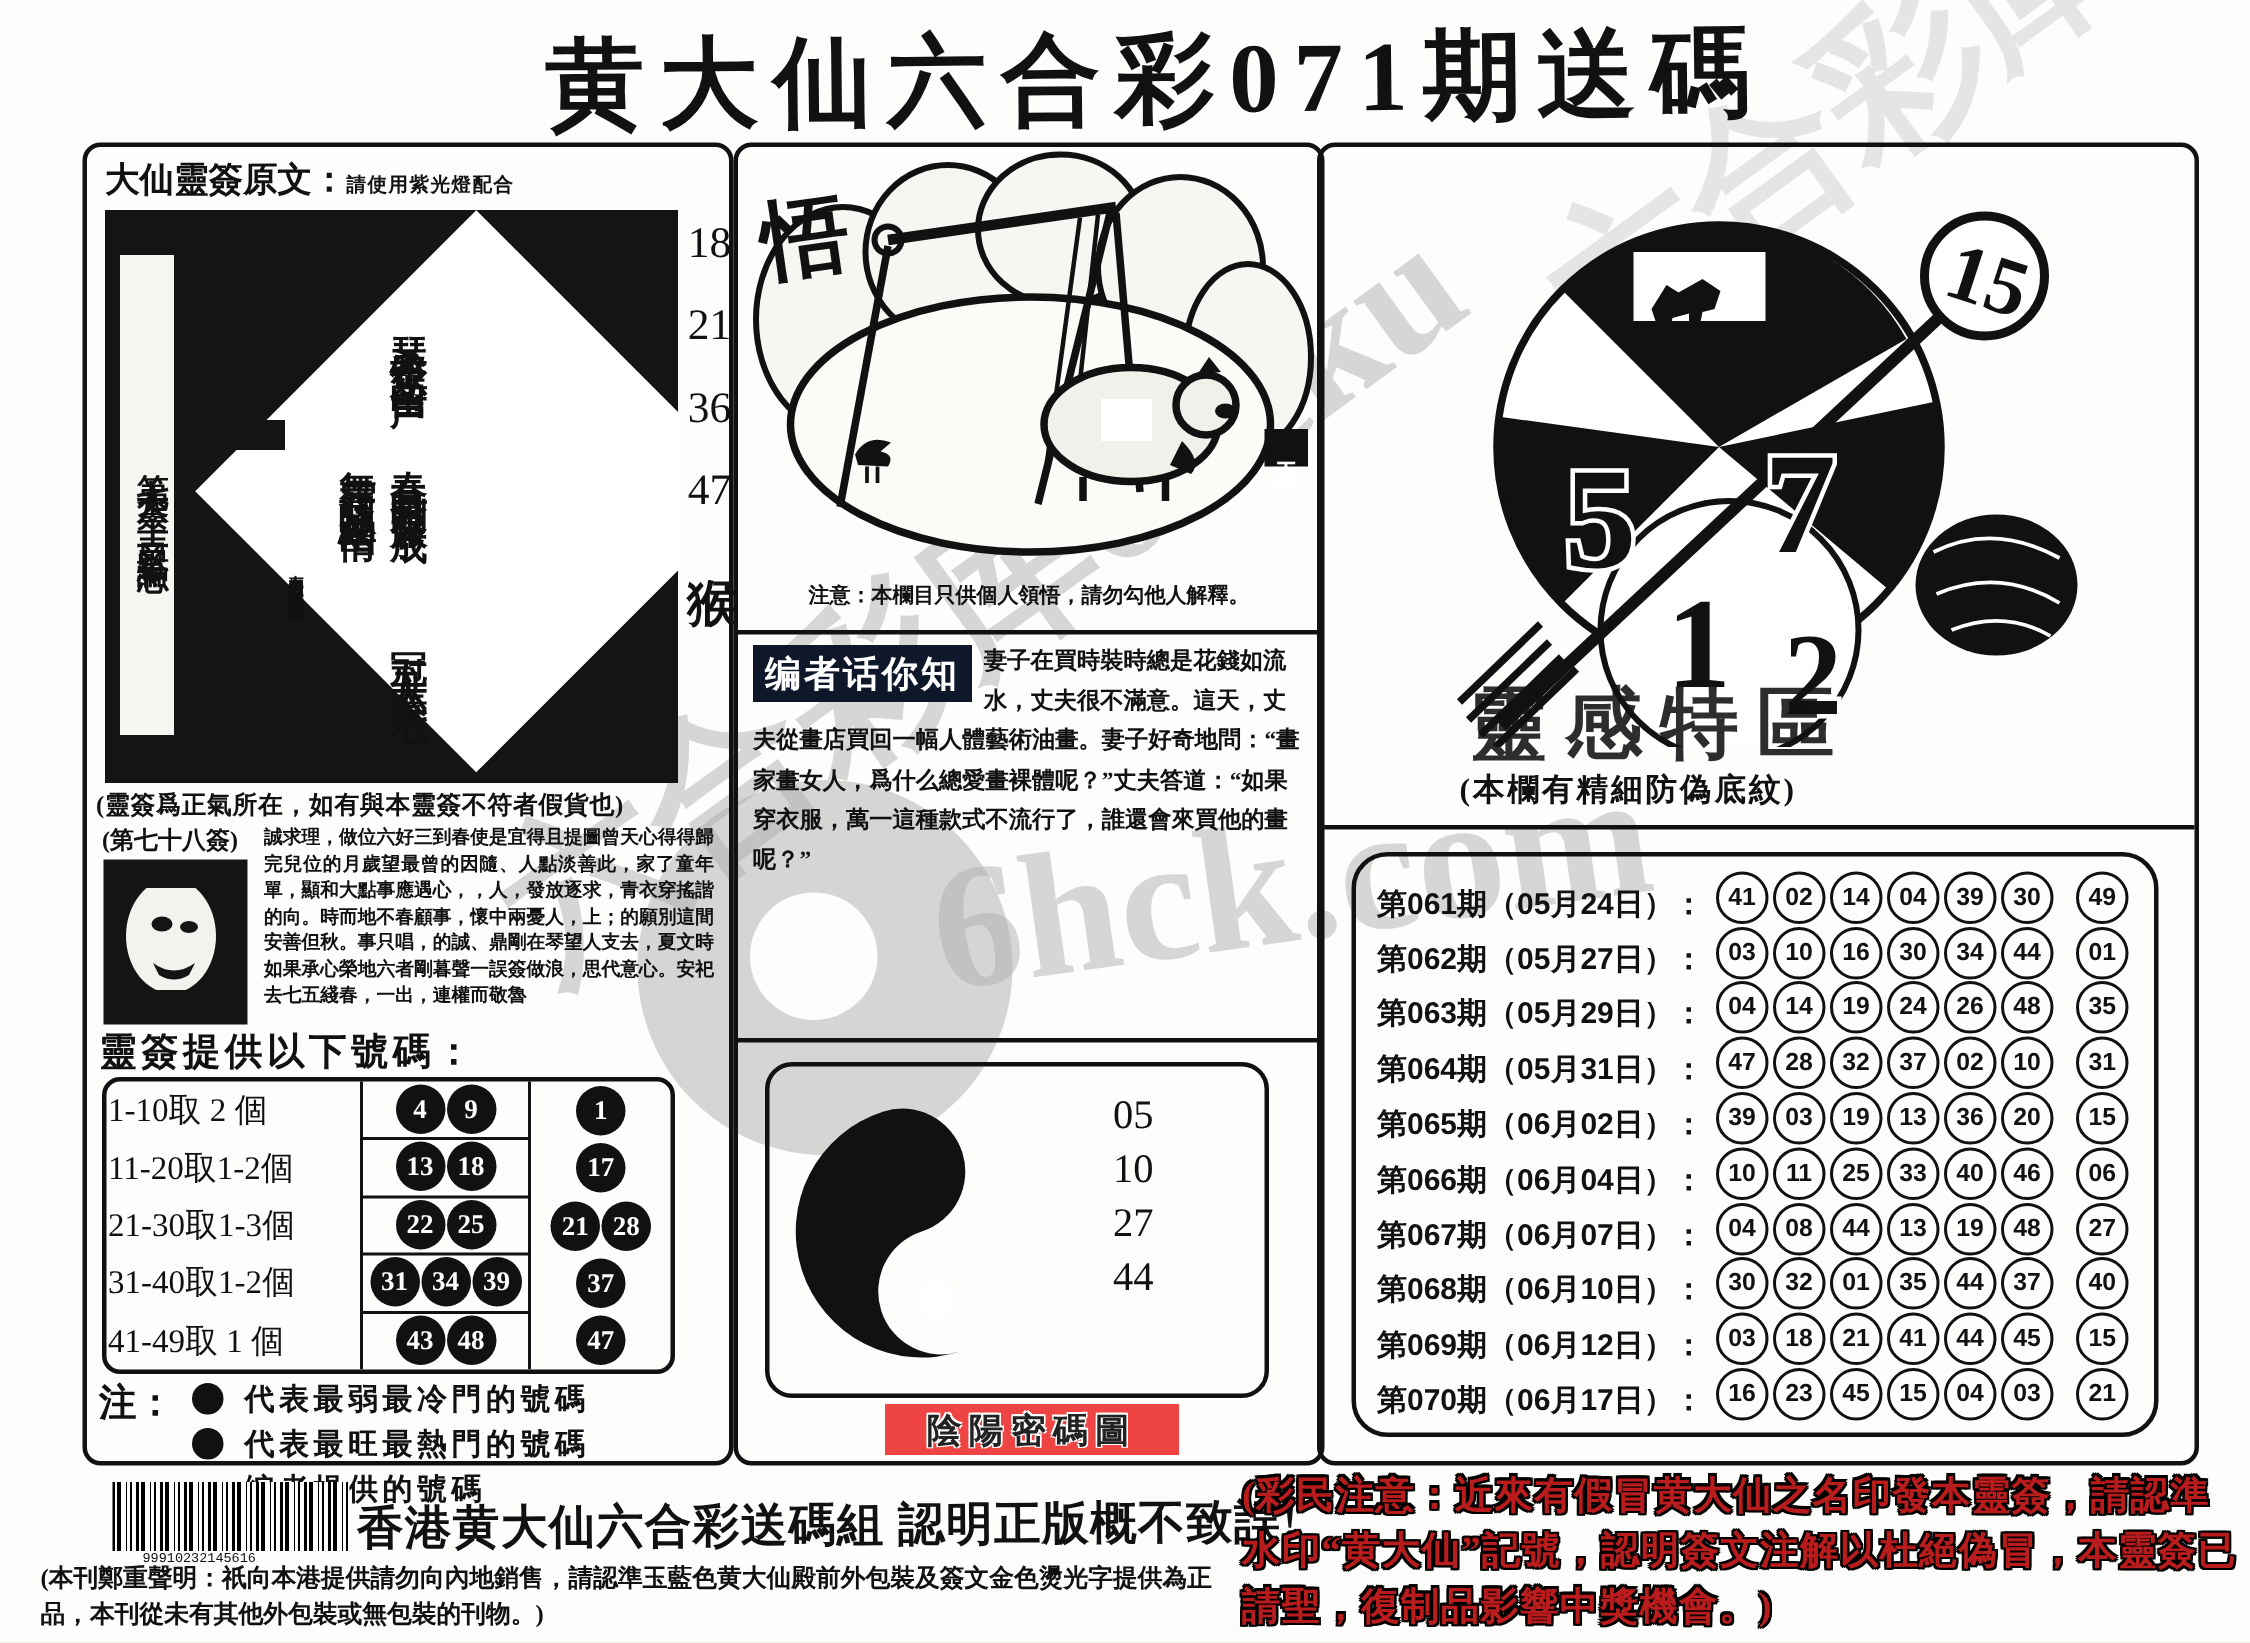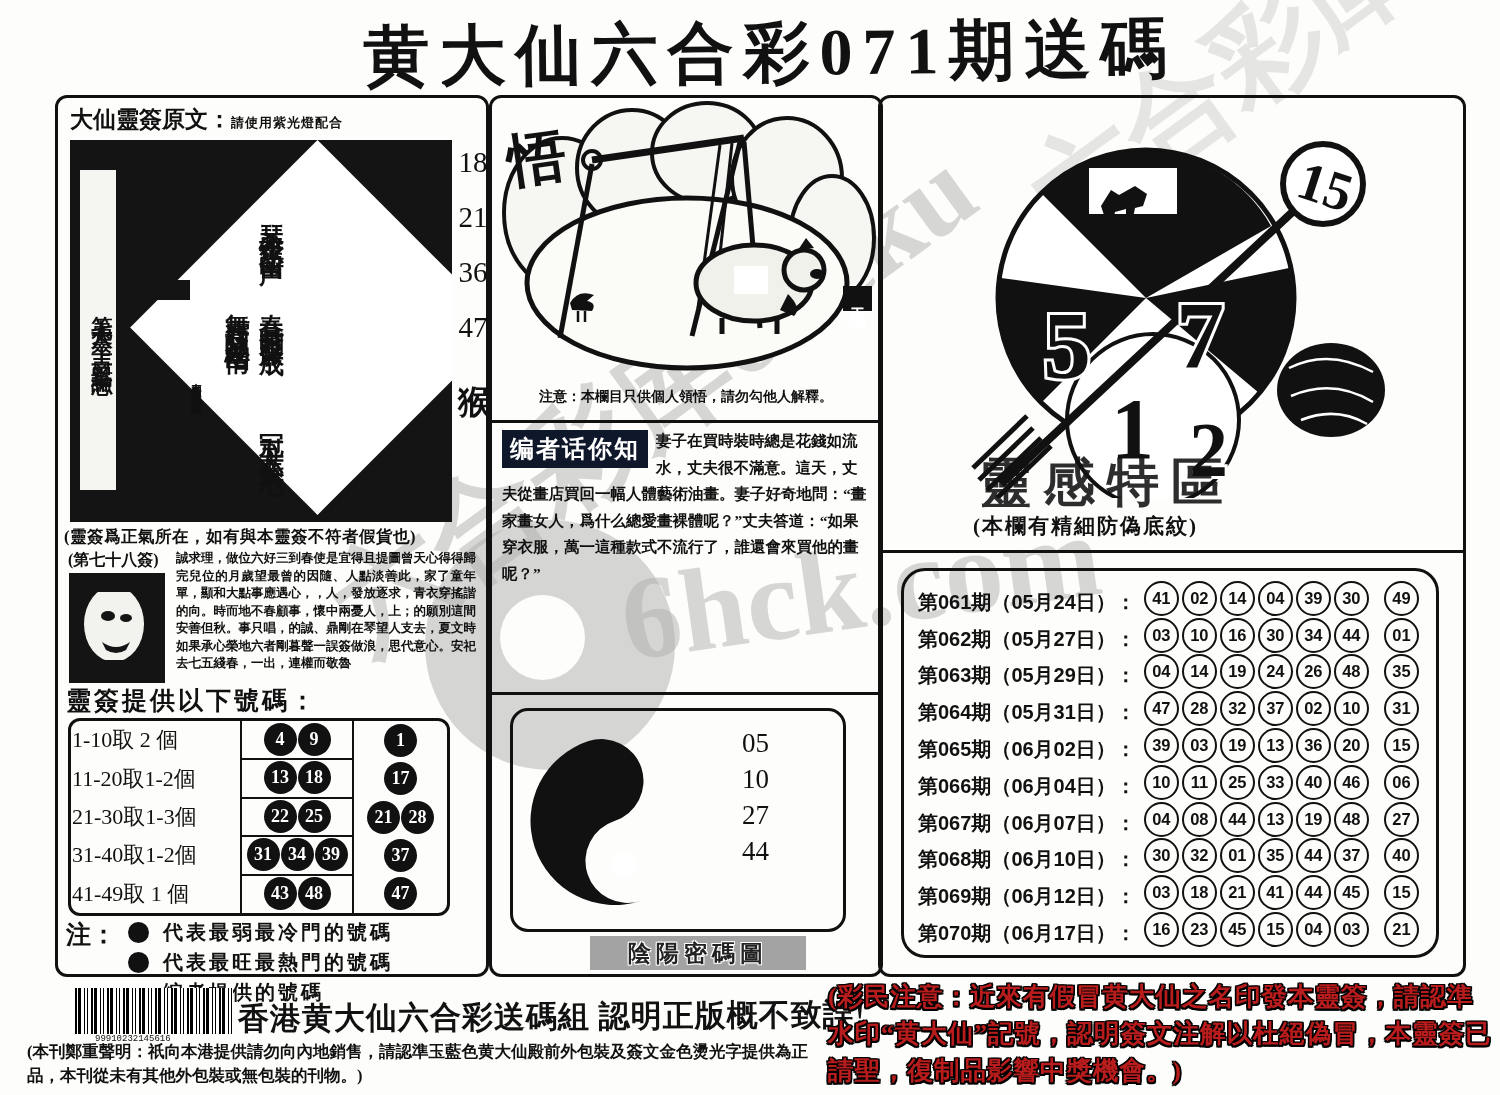--- a/index.html
+++ b/index.html
@@ -58,21 +58,21 @@
   .cartoon{position:absolute;left:0;top:0;width:100%;height:322px;border-bottom:3px solid #111;}
   .wu-char{position:absolute;left:16px;top:22px;font-size:58px;font-weight:900;transform:rotate(-8deg);}
   .tianjizi{position:absolute;right:8px;top:188px;background:#111;color:#fff;writing-mode:vertical-rl;
             font-size:17px;font-weight:700;padding:8px 3px;letter-spacing:3px;}
   .cartoon-caption{position:absolute;left:0;top:290px;width:100%;text-align:center;font-size:14px;font-weight:700;}
   .editor{position:absolute;left:0;top:322px;width:100%;height:275px;border-bottom:3px solid #111;padding:8px 10px;box-sizing:border-box;}
   .editor-label{float:left;background:#0f172a;color:#fff;font-size:24px;font-weight:900;padding:3px 8px;margin:2px 8px 2px 0;letter-spacing:2px;}
   .editor-text{font-size:15.5px;line-height:26.5px;font-weight:700;text-align:justify;}
   .yy-box{position:absolute;left:18px;top:610px;width:330px;height:218px;border:3px solid #111;border-radius:18px;}
   .yy-nums{position:absolute;left:250px;top:630px;display:flex;flex-direction:column;gap:5px;font-size:27px;}
-  .yy-label{position:absolute;left:98px;top:838px;width:216px;height:34px;background:#a3a3a3;display:flex;
+  .yy-label{position:absolute;left:98px;top:838px;width:196px;height:34px;background:#ef4444;display:flex;
             align-items:center;justify-content:center;font-size:23px;font-weight:700;letter-spacing:5px;color:#222;
             text-shadow:-1px -1px 0 #fff,1px -1px 0 #fff,-1px 1px 0 #fff,1px 1px 0 #fff;}
   
   .zone-title{position:absolute;left:98px;top:350px;font-size:52px;font-weight:900;letter-spacing:12px;opacity:.88;}
   .zone-note{position:absolute;left:92px;top:414px;font-size:21px;font-weight:700;letter-spacing:2px;}
   .rp-divider{position:absolute;left:0;top:452px;width:100%;border-bottom:3px solid #111;}
   .results{position:absolute;left:20px;top:470px;width:538px;height:390px;border:3px solid #111;
            border-radius:24px;padding:8px 14px;box-sizing:border-box;display:flex;flex-direction:column;}
   .res-row{flex:1;display:flex;align-items:flex-end;}
   .res-issue,.res-date{font-family:"Liberation Sans",sans-serif;font-weight:700;font-size:20px;white-space:nowrap;}

